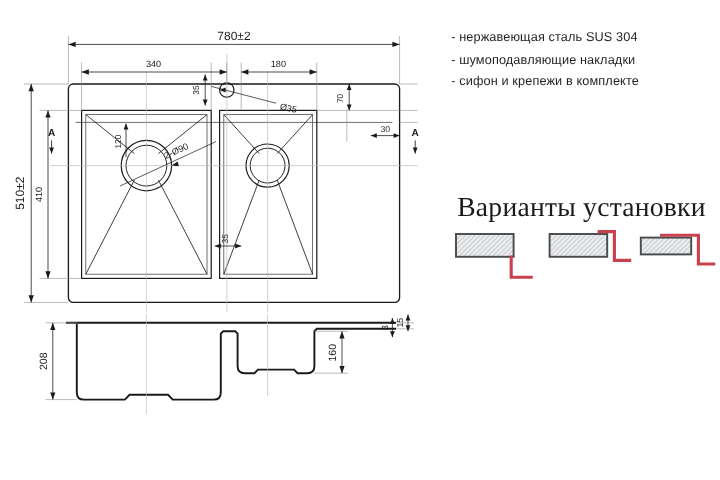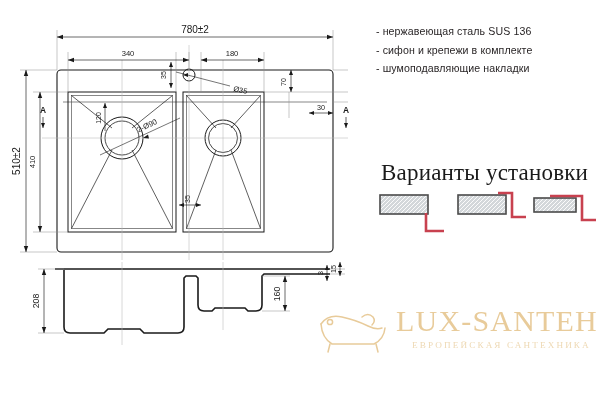--- a/index.html
+++ b/index.html
@@ -282,23 +282,23 @@
       <text x="346" y="113" font-size="8.4" text-anchor="middle" font-weight="bold">A</text>
 
       <text x="39" y="301" font-size="8.8" text-anchor="middle" transform="rotate(-90 39 301)">208</text>
       <text x="280" y="294" font-size="8.8" text-anchor="middle" transform="rotate(-90 280 294)">160</text>
       <text x="336" y="269" font-size="7.2" text-anchor="middle" transform="rotate(-90 336 269)">15</text>
       <text x="323" y="273" font-size="7.2" text-anchor="middle" transform="rotate(-90 323 273)">3</text>
     </g>
   </svg>
 
   <div class="spec-list">
-    <div class="spec-item">- нержавеющая сталь SUS 136</div>
+    <div class="spec-item">- нержавеющая сталь SUS 304</div>
+    <div class="spec-item">- шумоподавляющие накладки</div>
     <div class="spec-item">- сифон и крепежи в комплекте</div>
-    <div class="spec-item">- шумоподавляющие накладки</div>
   </div>
 
   <div class="variants-title">Варианты установки</div>
 
   <svg id="variants-svg" viewBox="0 0 226 66">
     <defs>
       <pattern id="hatch" width="4" height="4" patternUnits="userSpaceOnUse">
         <rect width="4" height="4" fill="#d3d7da"></rect>
         <path d="M0 4 L4 0 M-1 1 L1 -1 M3 5 L5 3" stroke="#ffffff" stroke-width="0.9"></path>
       </pattern>
@@ -313,28 +313,14 @@
       <rect x="84" y="7" width="48" height="19" fill="url(#hatch)" stroke="#4a4a4a" stroke-width="1.6"></rect>
       <path d="M 124 5 L 138 5 L 138 29 L 152 29" fill="none" stroke="#c8414f" stroke-width="2.6"></path>
     </g>
 
     <g>
       <rect x="160" y="10" width="42" height="14" fill="url(#hatch)" stroke="#4a4a4a" stroke-width="1.6"></rect>
       <path d="M 176 8 L 208 8 L 208 32 L 222 32" fill="none" stroke="#c8414f" stroke-width="2.6"></path>
     </g>
   </svg>
 
-  <div class="logo">
-    <svg class="logo-mark" viewBox="0 0 74 46">
-      <g fill="none" stroke="#e8cb9a" stroke-width="1.5" stroke-linecap="round">
-        <path d="M 3 16 Q 10 6 24 9 Q 38 12 50 18 Q 58 22 64 20"></path>
-        <path d="M 3 16 Q 4 30 14 36 L 56 36 Q 66 31 67 20"></path>
-        <path d="M 44 9 Q 50 4 55 9 Q 58 13 54 17"></path>
-        <path d="M 12 36 L 10 44"></path>
-        <path d="M 58 36 L 60 44"></path>
-        <circle cx="12" cy="14" r="2.6"></circle>
-      </g>
-    </svg>
-    <div class="logo-word">LUX-SANTEH</div>
-    <div class="logo-sub">ЕВРОПЕЙСКАЯ САНТЕХНИКА</div>
-  </div>
 
 </div>
 
 </body></html>

